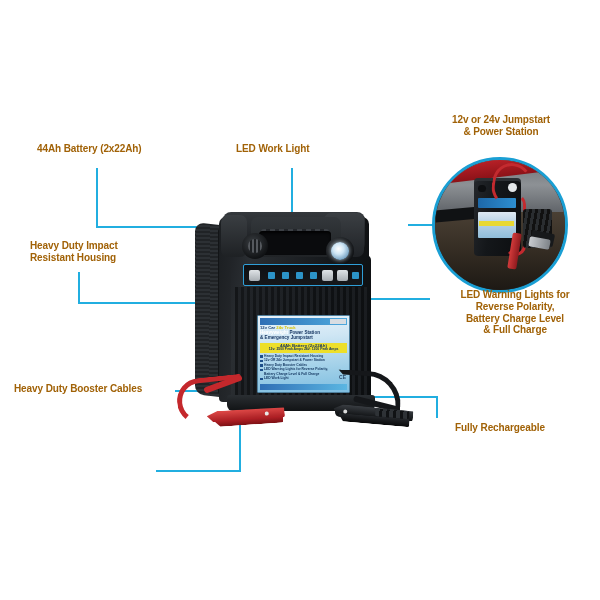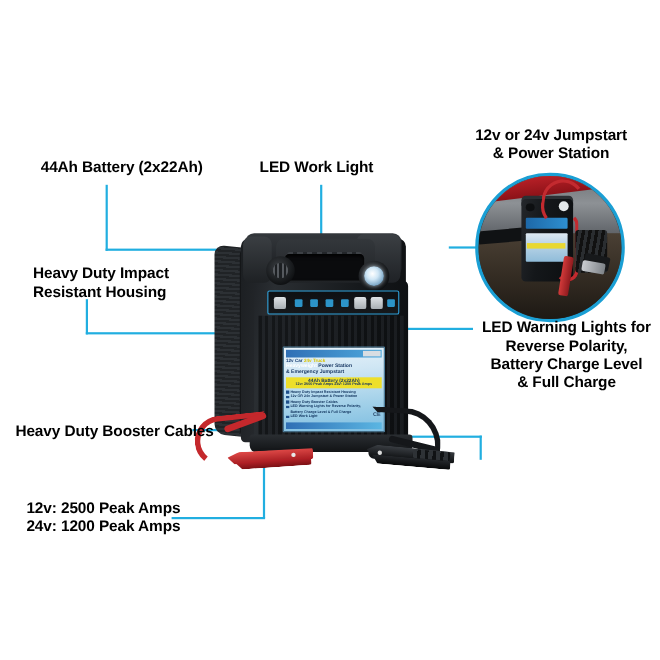--- a/index.html
+++ b/index.html
@@ -12,23 +12,23 @@
   }
   #stage {
     position: relative;
     width: 600px; height: 600px;
     background: #ffffff;
   }
 
   
   .callout {
     position: absolute;
-    color: #000000;
+    color: #a16207;
     font-weight: bold;
-    font-size: 14px;
+    font-size: 10px;
     line-height: 1.18;
     white-space: pre-line;
     letter-spacing: -0.1px;
   }
   .c-left   { text-align: left; }
   .c-center { text-align: center; }
 
   
   .lead {
     position: absolute;
@@ -486,16 +486,15 @@
   <div class="callout c-left" style="left:236px; top:143px;">LED Work Light</div>
   <div class="callout c-center" style="left:428px; top:114px; width:146px;">12v or 24v Jumpstart
 &amp; Power Station</div>
   <div class="callout c-center" style="left:435px; top:289px; width:160px;">LED Warning Lights for
 Reverse Polarity,
 Battery Charge Level
 &amp; Full Charge</div>
   <div class="callout c-left" style="left:30px;  top:240px;">Heavy Duty Impact
 Resistant Housing</div>
   <div class="callout c-left" style="left:14px;  top:383px;">Heavy Duty Booster Cables</div>
-  <div class="callout c-left" style="left:24px;  top:453px;">12v: 2500 Peak Amps
-24v: 1200 Peak Amps</div>
+  <div class="callout c-left" style="left:455px; top:422px;">Fully Rechargeable</div>
 
 </div>
 
 </body></html>

